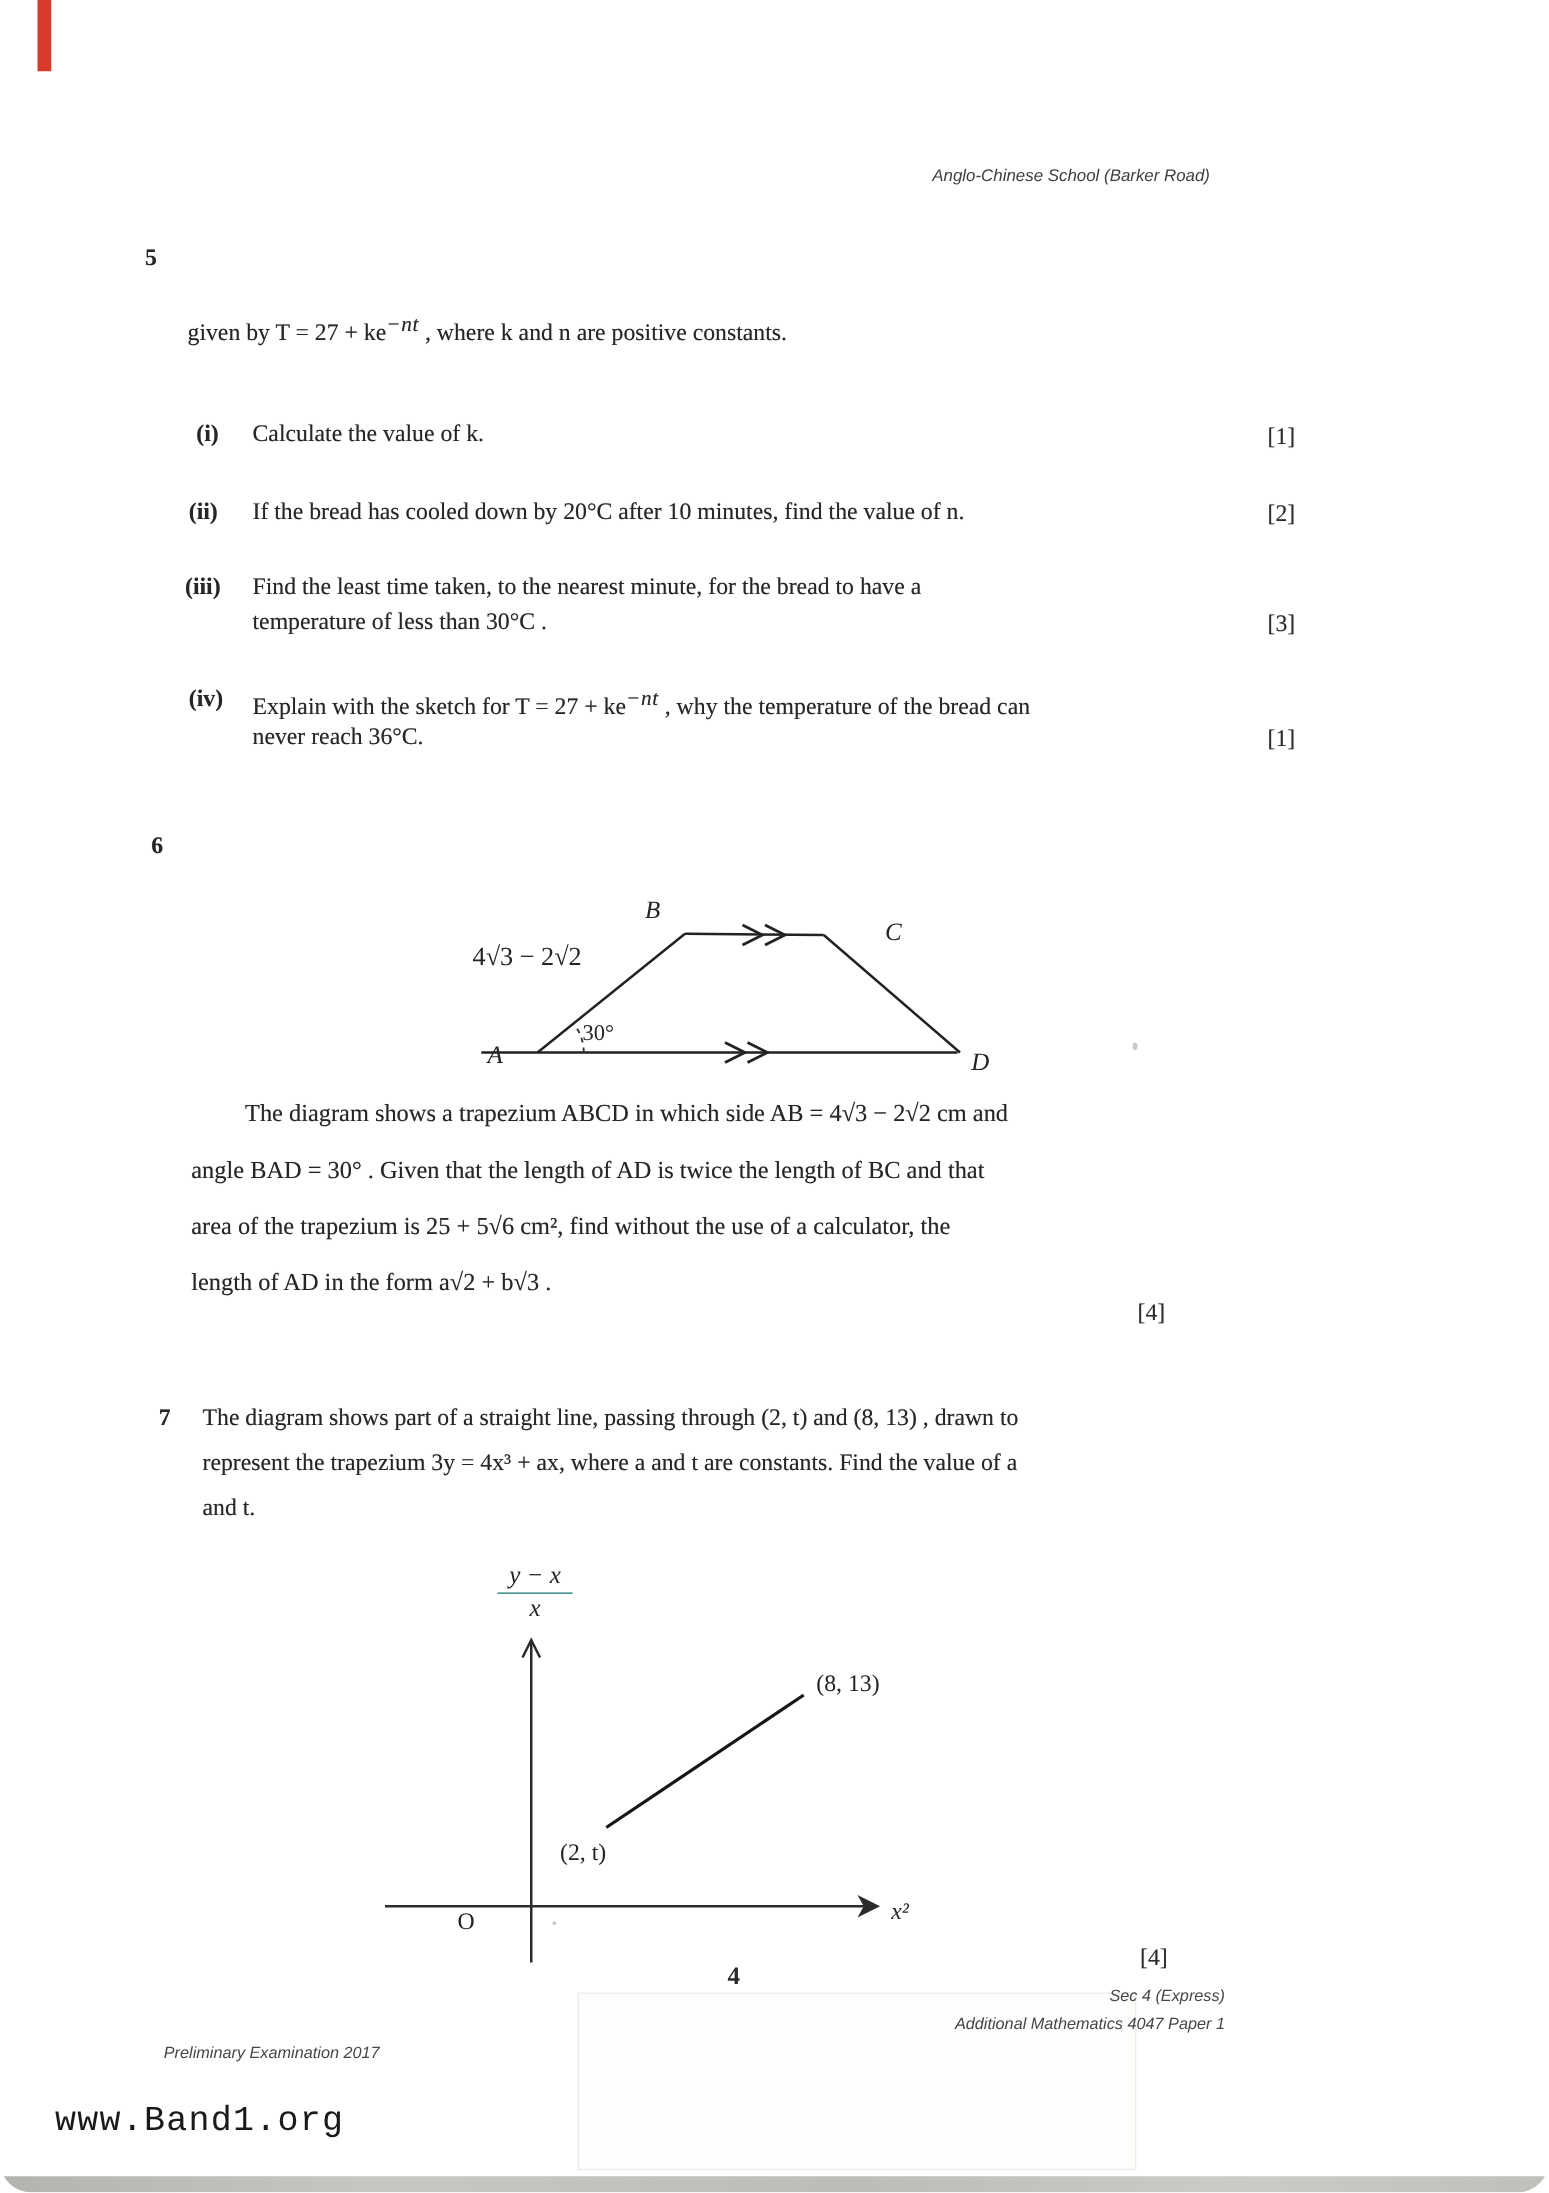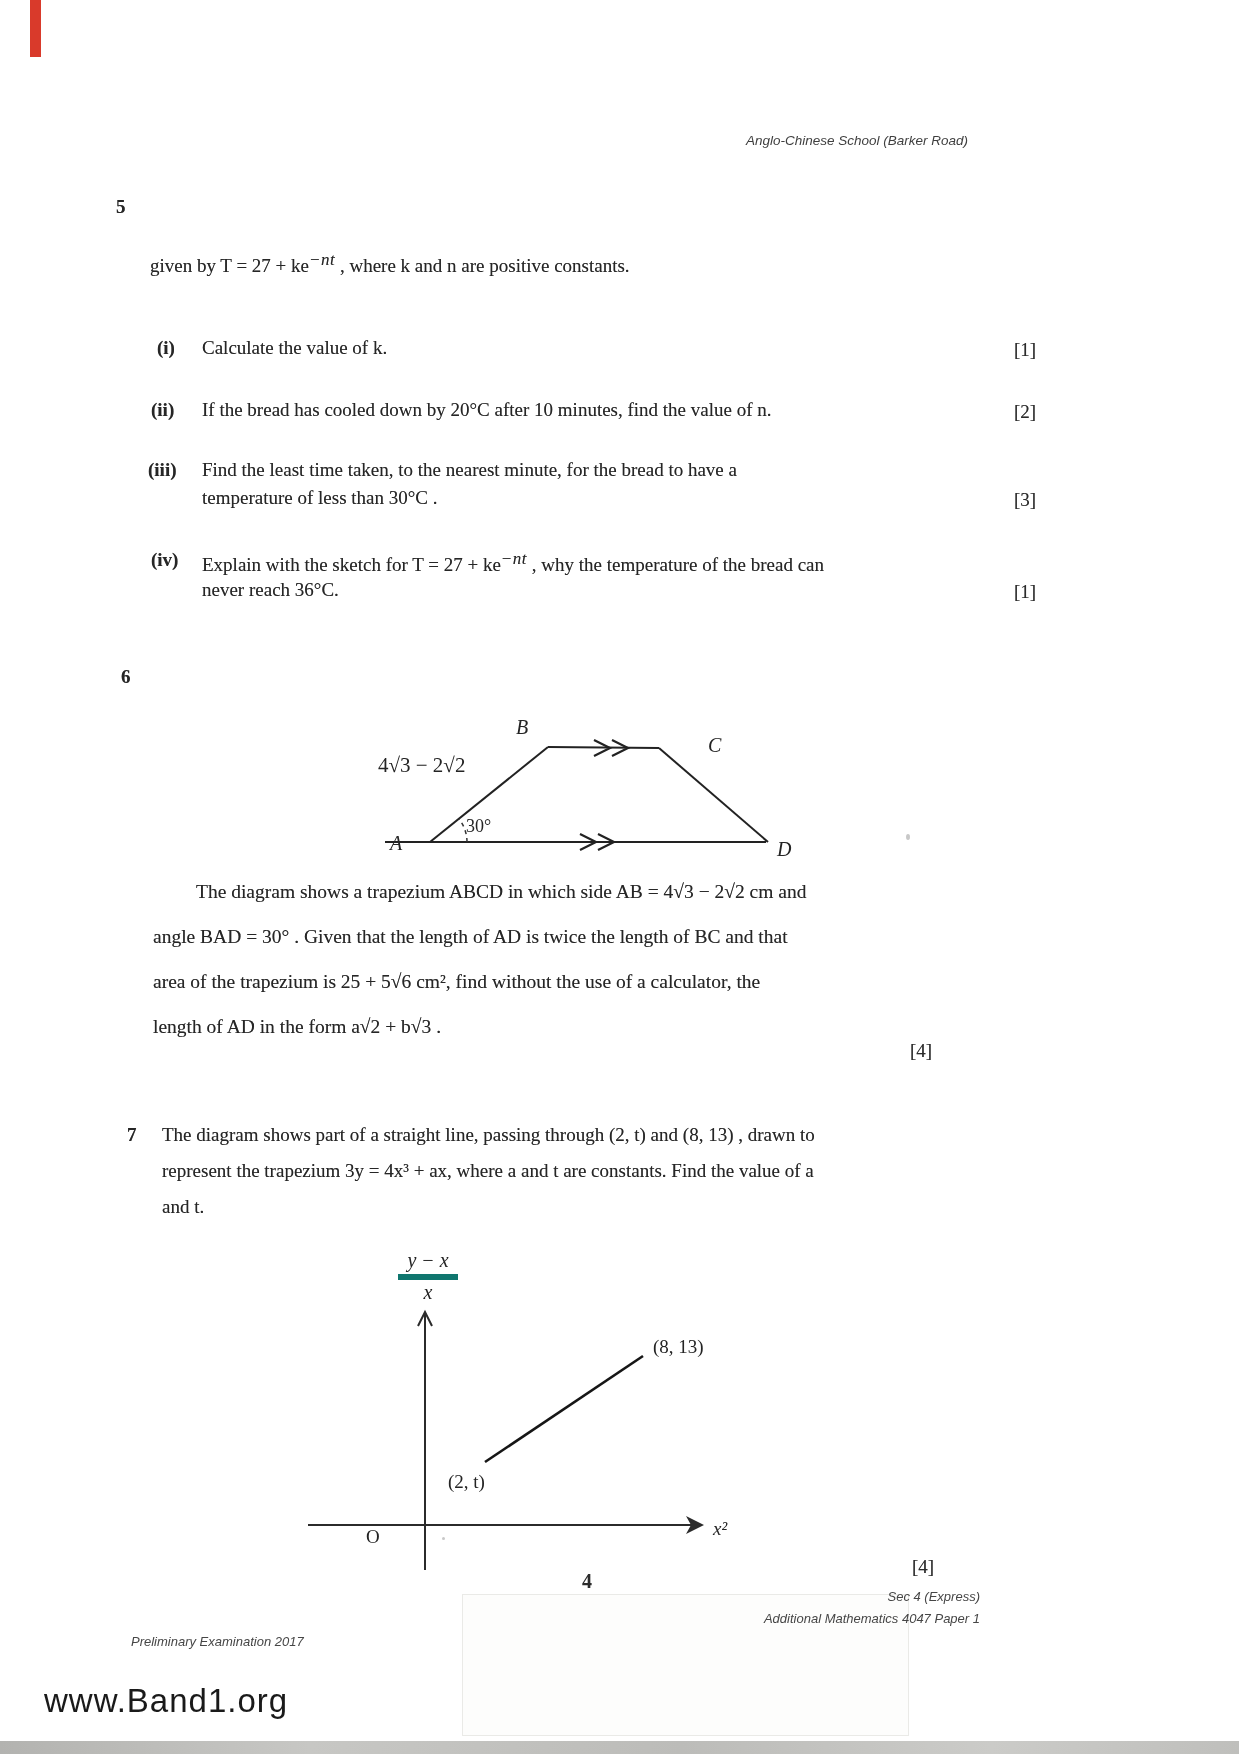--- a/index.html
+++ b/index.html
@@ -1,41 +1,41 @@
 <!DOCTYPE html>
 <html><head>
 <meta charset="utf-8">
 <style>
   html,body{margin:0;padding:0;background:#ffffff;}
   #page{position:relative;width:1239px;height:1754px;background:#fff;overflow:hidden;
-        font-family:"Liberation Serif","DejaVu Serif",serif;color:#262626;}
+        font-family:"Liberation Serif","DejaVu Serif",serif;color:#262626;border-radius:25px;}
   .t{position:absolute;font-size:19px;line-height:1.15;white-space:nowrap;
      text-shadow:0 0 0.6px rgba(40,40,40,.45);}
   .bold{font-weight:700;}
   .mark{position:absolute;font-size:19px;color:#2b2b2b;text-shadow:0 0 .6px rgba(40,40,40,.4);}
   .sup{font-size:17px;vertical-align:super;font-style:italic;letter-spacing:.5px;}
   .hdr{position:absolute;font-family:"Liberation Sans","DejaVu Sans",sans-serif;
        font-style:italic;font-size:13.5px;color:#3f3f3f;}
   .ftr{position:absolute;font-family:"Liberation Sans","DejaVu Sans",sans-serif;
        font-style:italic;font-size:13px;color:#464646;}
   .q6line{font-size:19.5px;}
   svg text{font-family:"Liberation Serif","DejaVu Serif",serif;fill:#242424;}
   .frac{position:absolute;left:398px;top:1249px;width:60px;text-align:center;
         font-style:italic;font-size:20px;color:#242424;}
-  .frac .num{display:block;padding:0 2px 2px 2px;border-bottom:6px solid #0f766e;}
+  .frac .num{display:block;padding:0 2px 2px 2px;border-bottom:1px solid #0f766e;}
   .frac .den{display:block;padding-top:1px;}
   .redmark{position:absolute;left:30px;top:0;width:11px;height:57px;background:#d93a2b;}
   .pagenum{position:absolute;left:542px;top:1570px;width:90px;text-align:center;
            font-size:20px;font-weight:700;color:#2b2b2b;}
   .faintbox{position:absolute;left:462px;top:1594px;width:445px;height:140px;
             border:1px solid #eaeae7;background:#fdfdfc;}
   .band{position:absolute;left:0;top:1741px;width:1239px;height:13px;
         background:linear-gradient(90deg,#b3b3b0,#c7c7c4 25%,#bcbcb9 55%,#cbcbc8 80%,#bfbfbc);}
-  .wm{position:absolute;left:44px;top:1682px;font-family:Liberation Sans, sans-serif;
-      font-size:33px;color:#1a1a1a;letter-spacing:1px;}
+  .wm{position:absolute;left:44px;top:1682px;font-family:Liberation Mono, monospace;
+      font-size:28px;color:#1a1a1a;letter-spacing:1px;}
   .dot{position:absolute;background:#9a9a9a;border-radius:50%;opacity:.55;}
 </style>
 </head>
 <body>
 
 <div id="page">
 
   <div class="redmark"></div>
 
   <div class="hdr" style="left:600px;top:133px;width:368px;text-align:right;">Anglo-Chinese School (Barker Road)</div>

